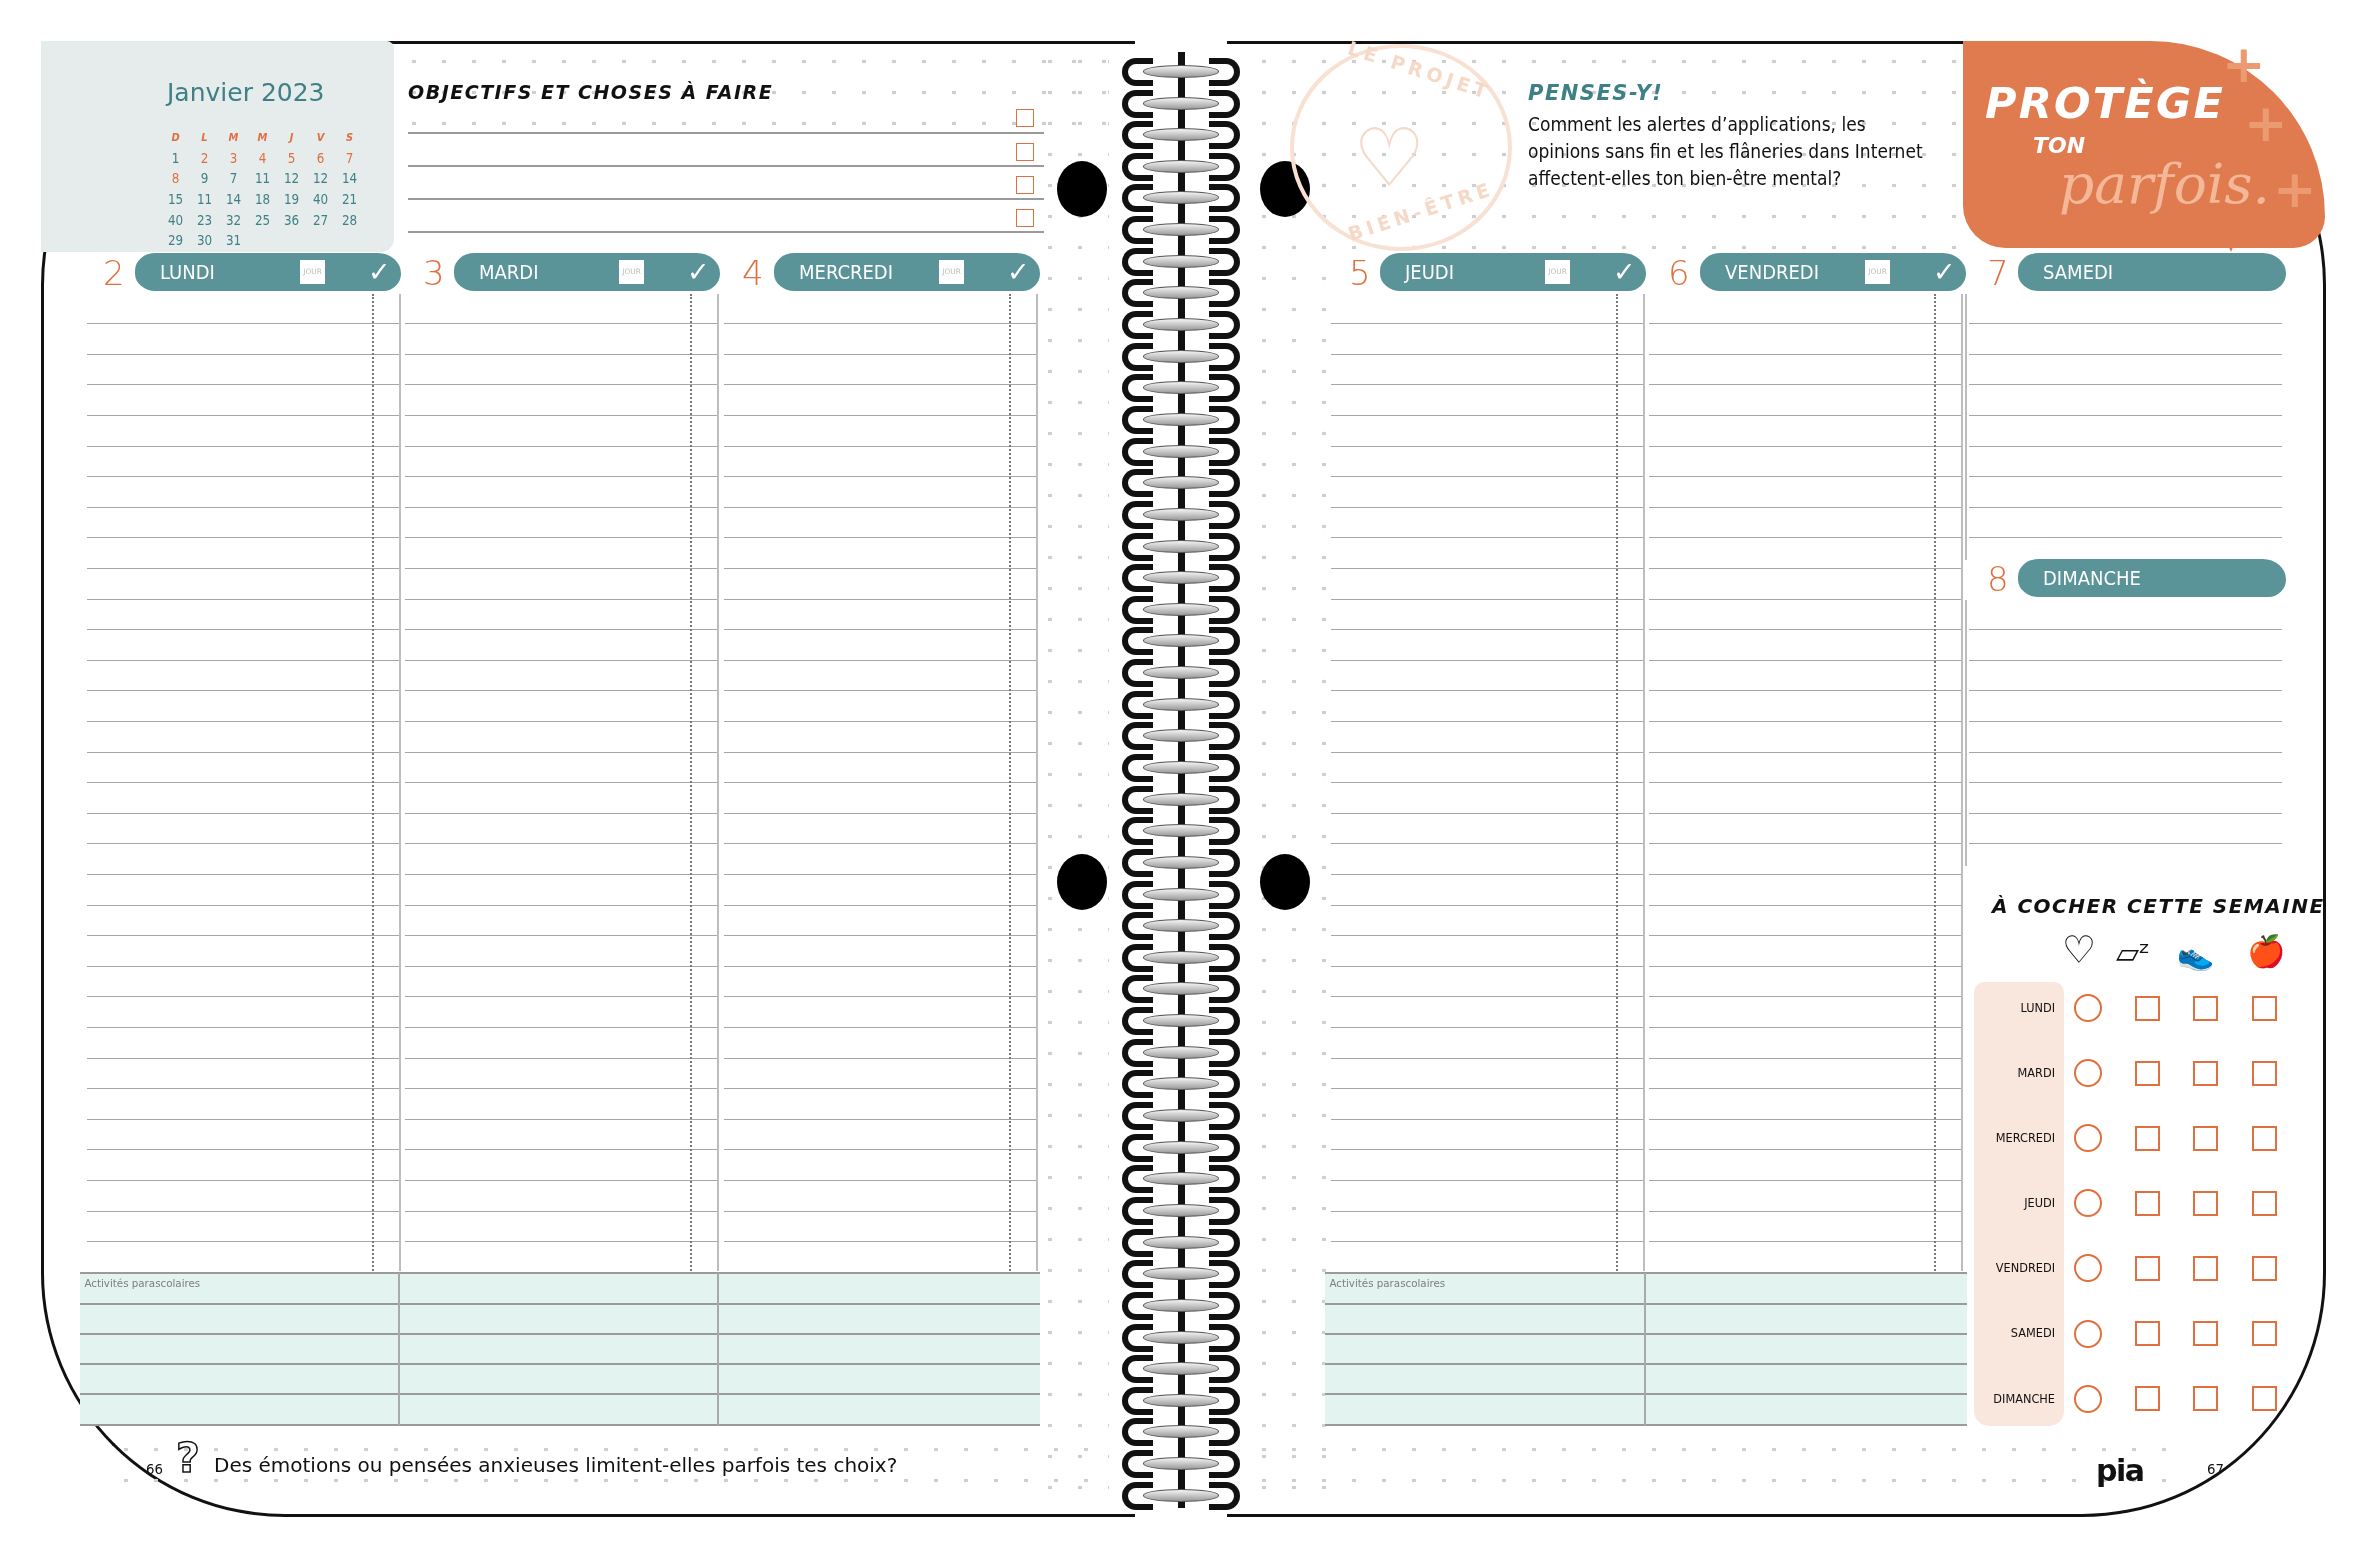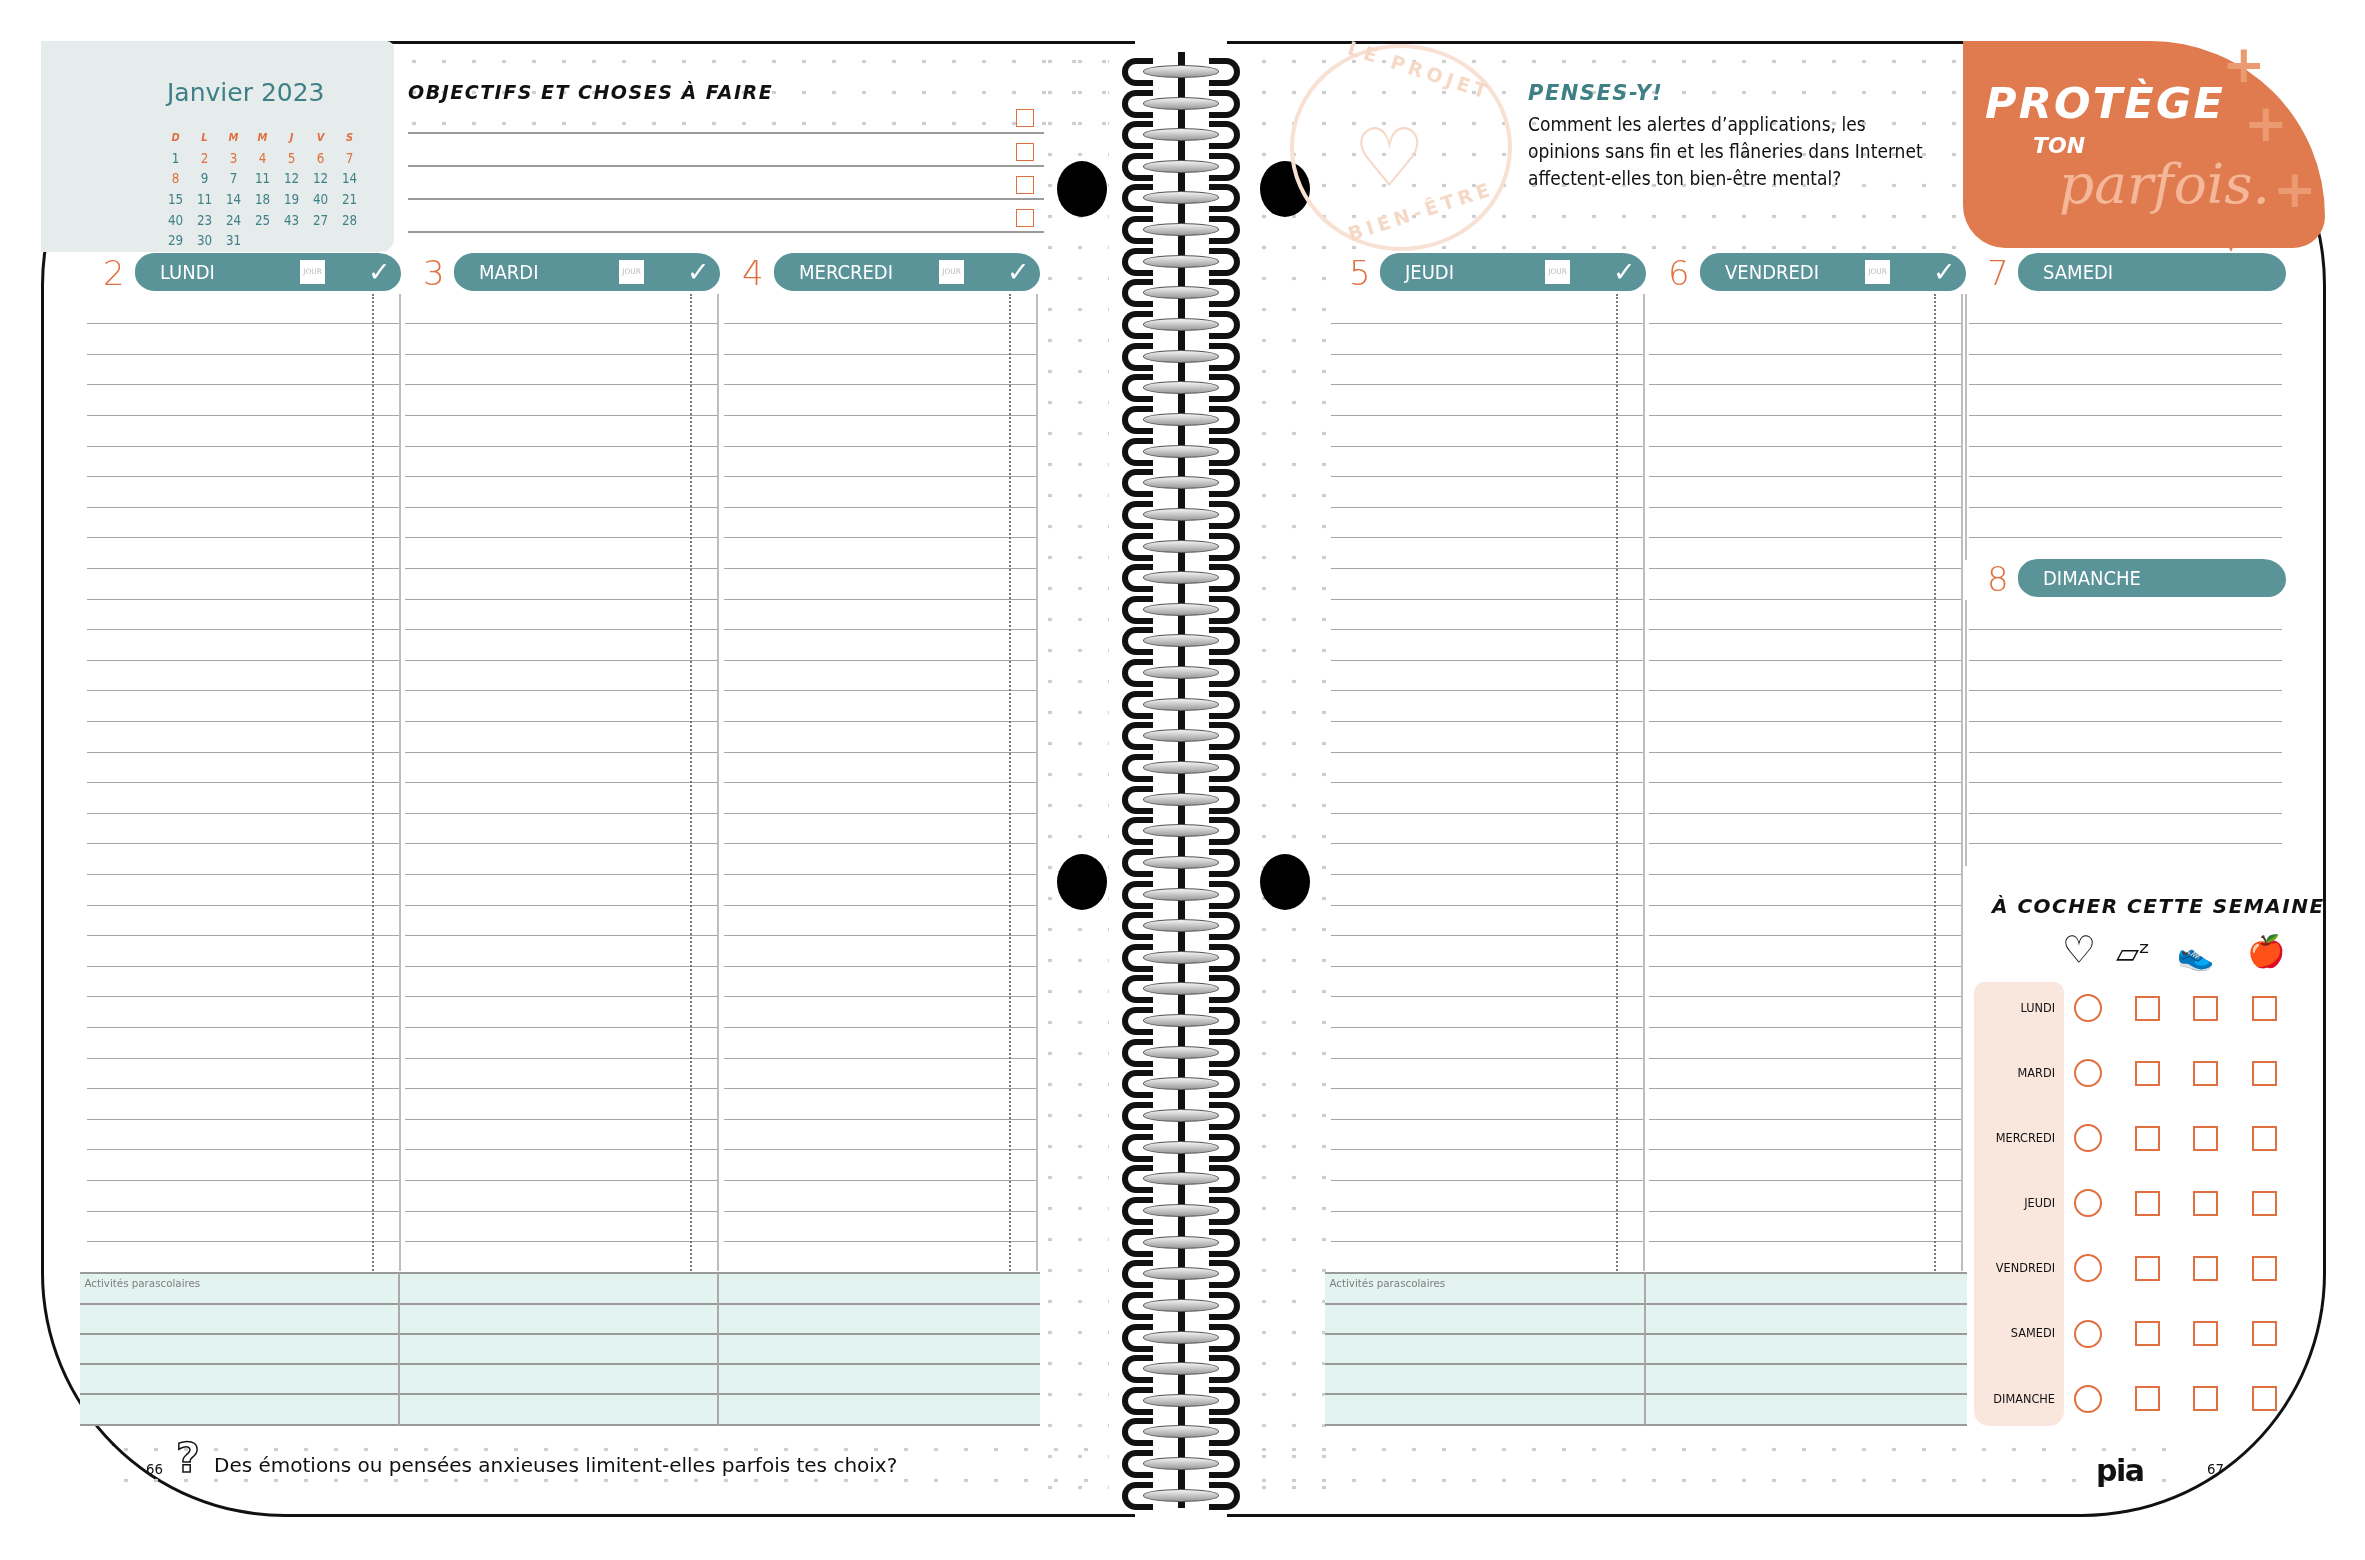--- a/index.html
+++ b/index.html
@@ -99,23 +99,23 @@
       <span>14</span>
       <span>15</span>
       <span>11</span>
       <span>14</span>
       <span>18</span>
       <span>19</span>
       <span>40</span>
       <span>21</span>
       <span>40</span>
       <span>23</span>
-      <span>24</span>
+      <span>32</span>
       <span>25</span>
-      <span>43</span>
+      <span>36</span>
       <span>27</span>
       <span>28</span>
       <span>29</span>
       <span>30</span>
       <span>31</span>
       <span></span>
       <span></span>
       <span></span>
       <span></span>
     </div>

